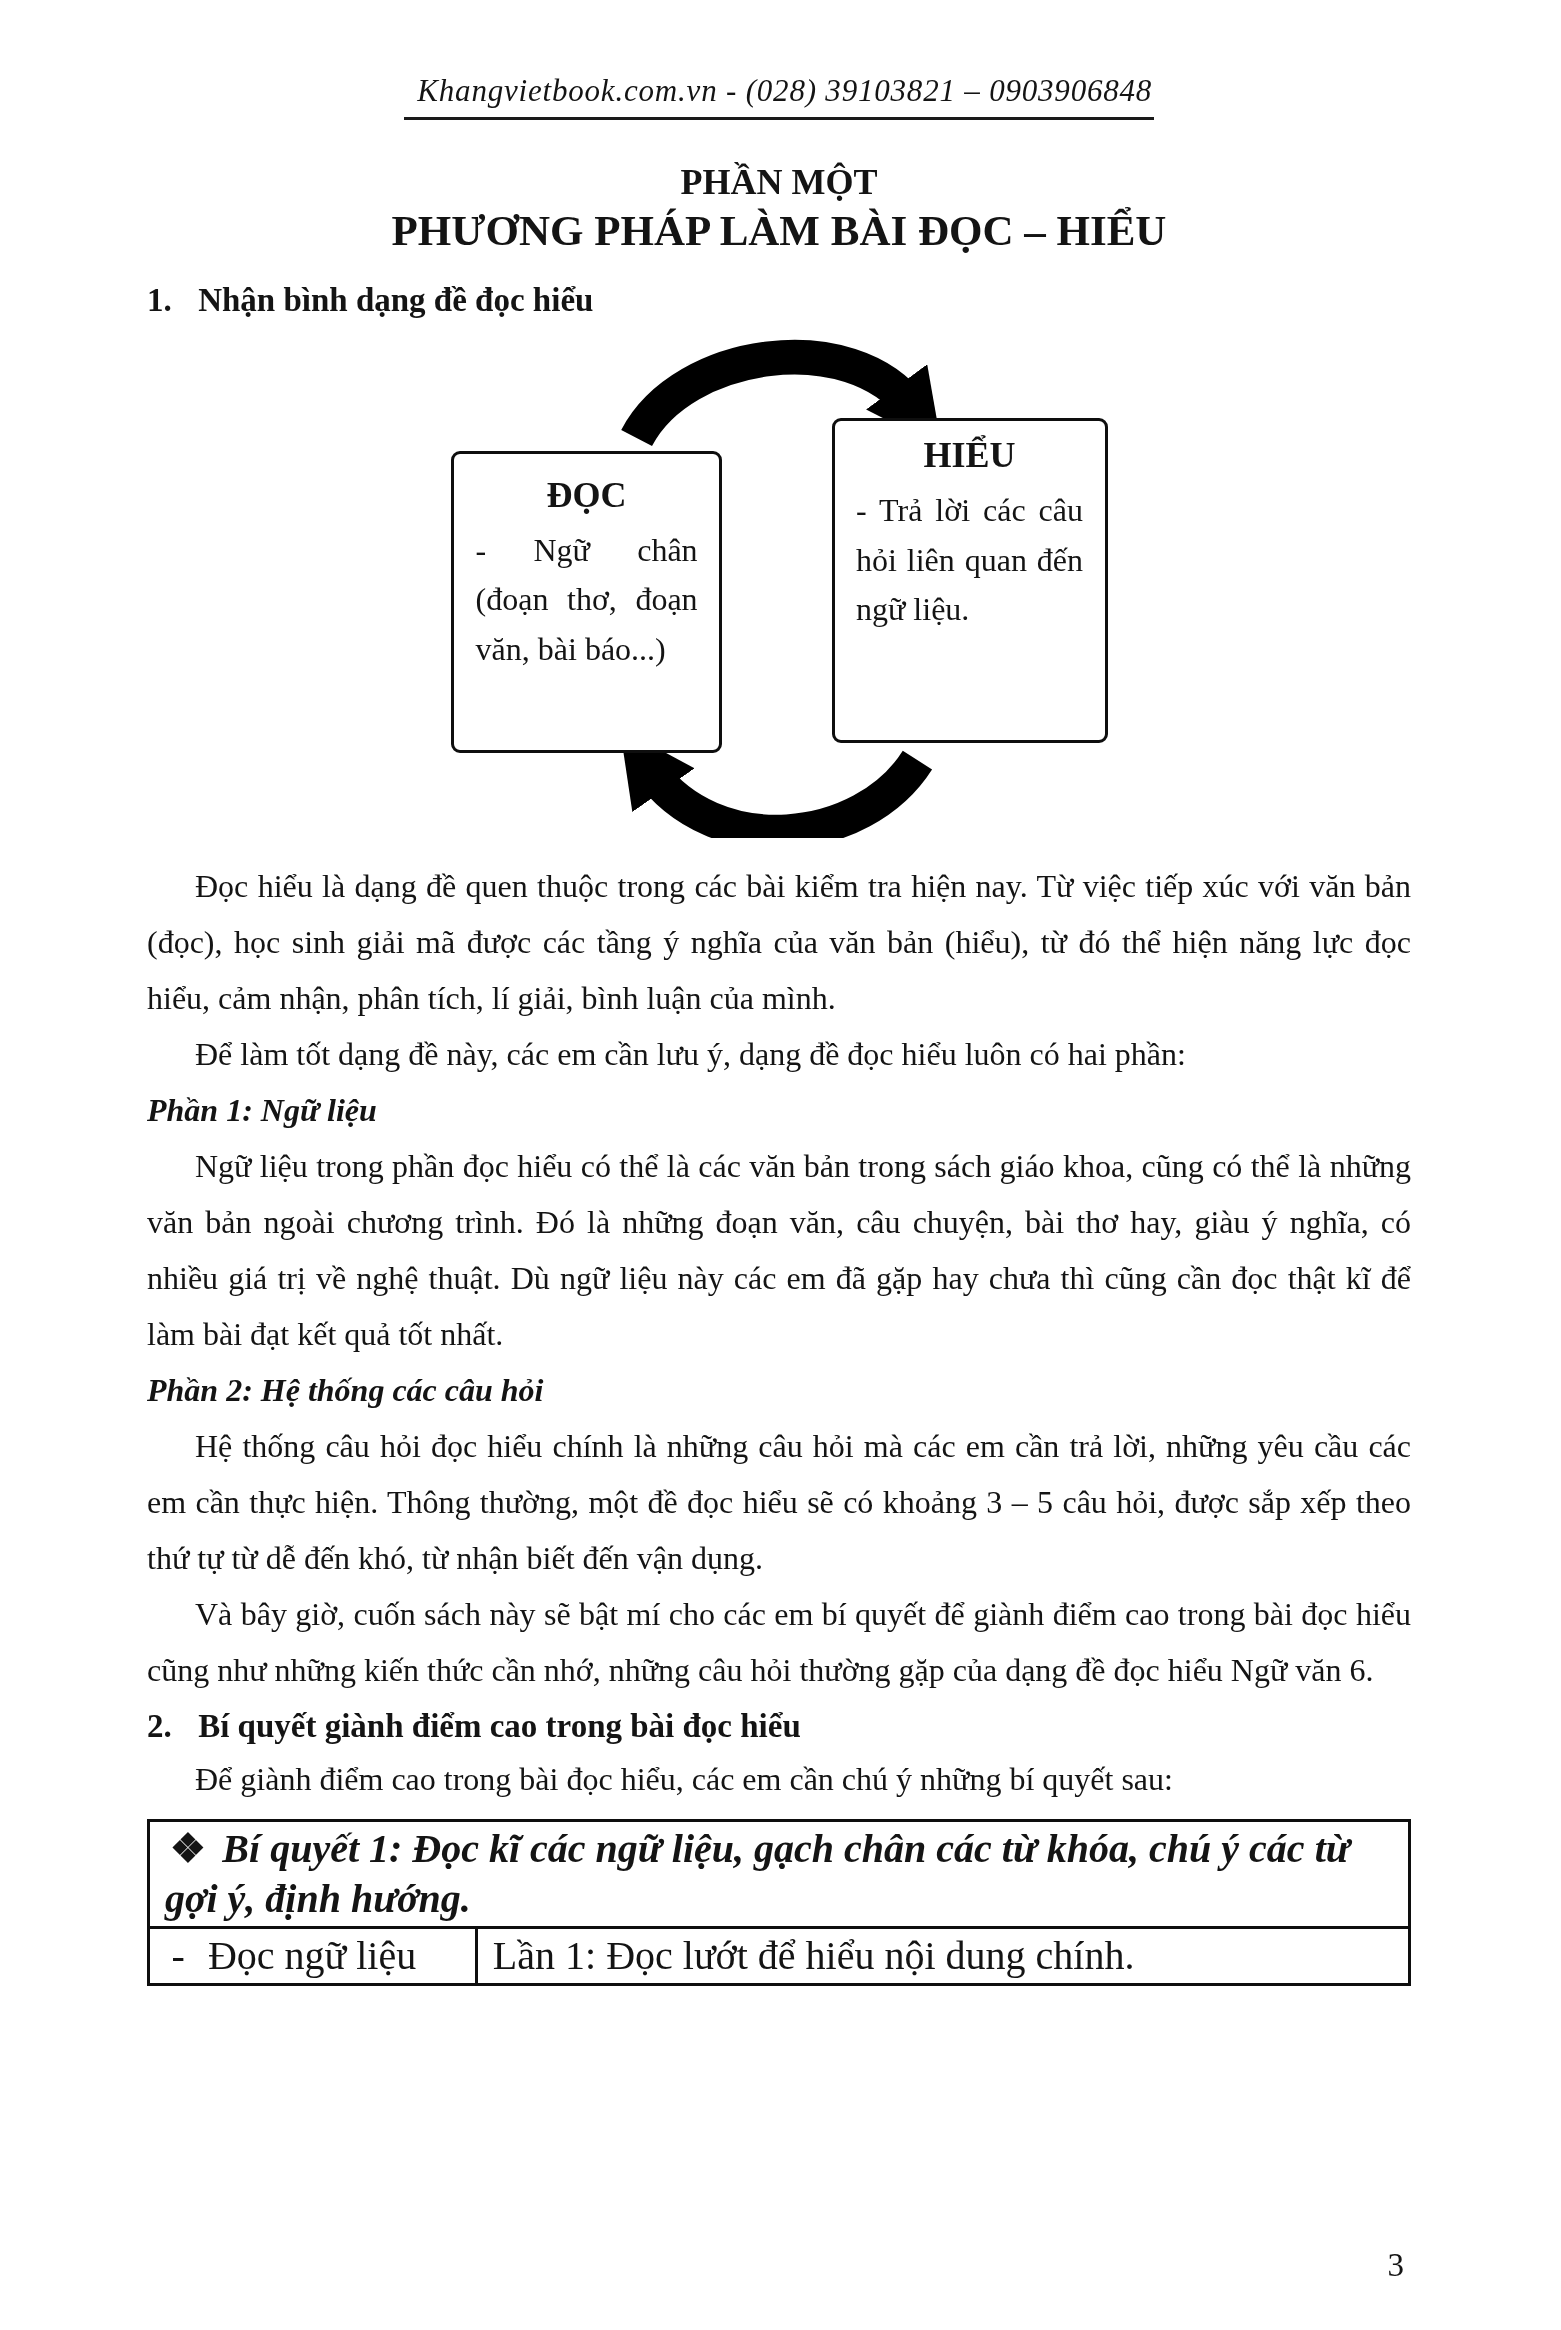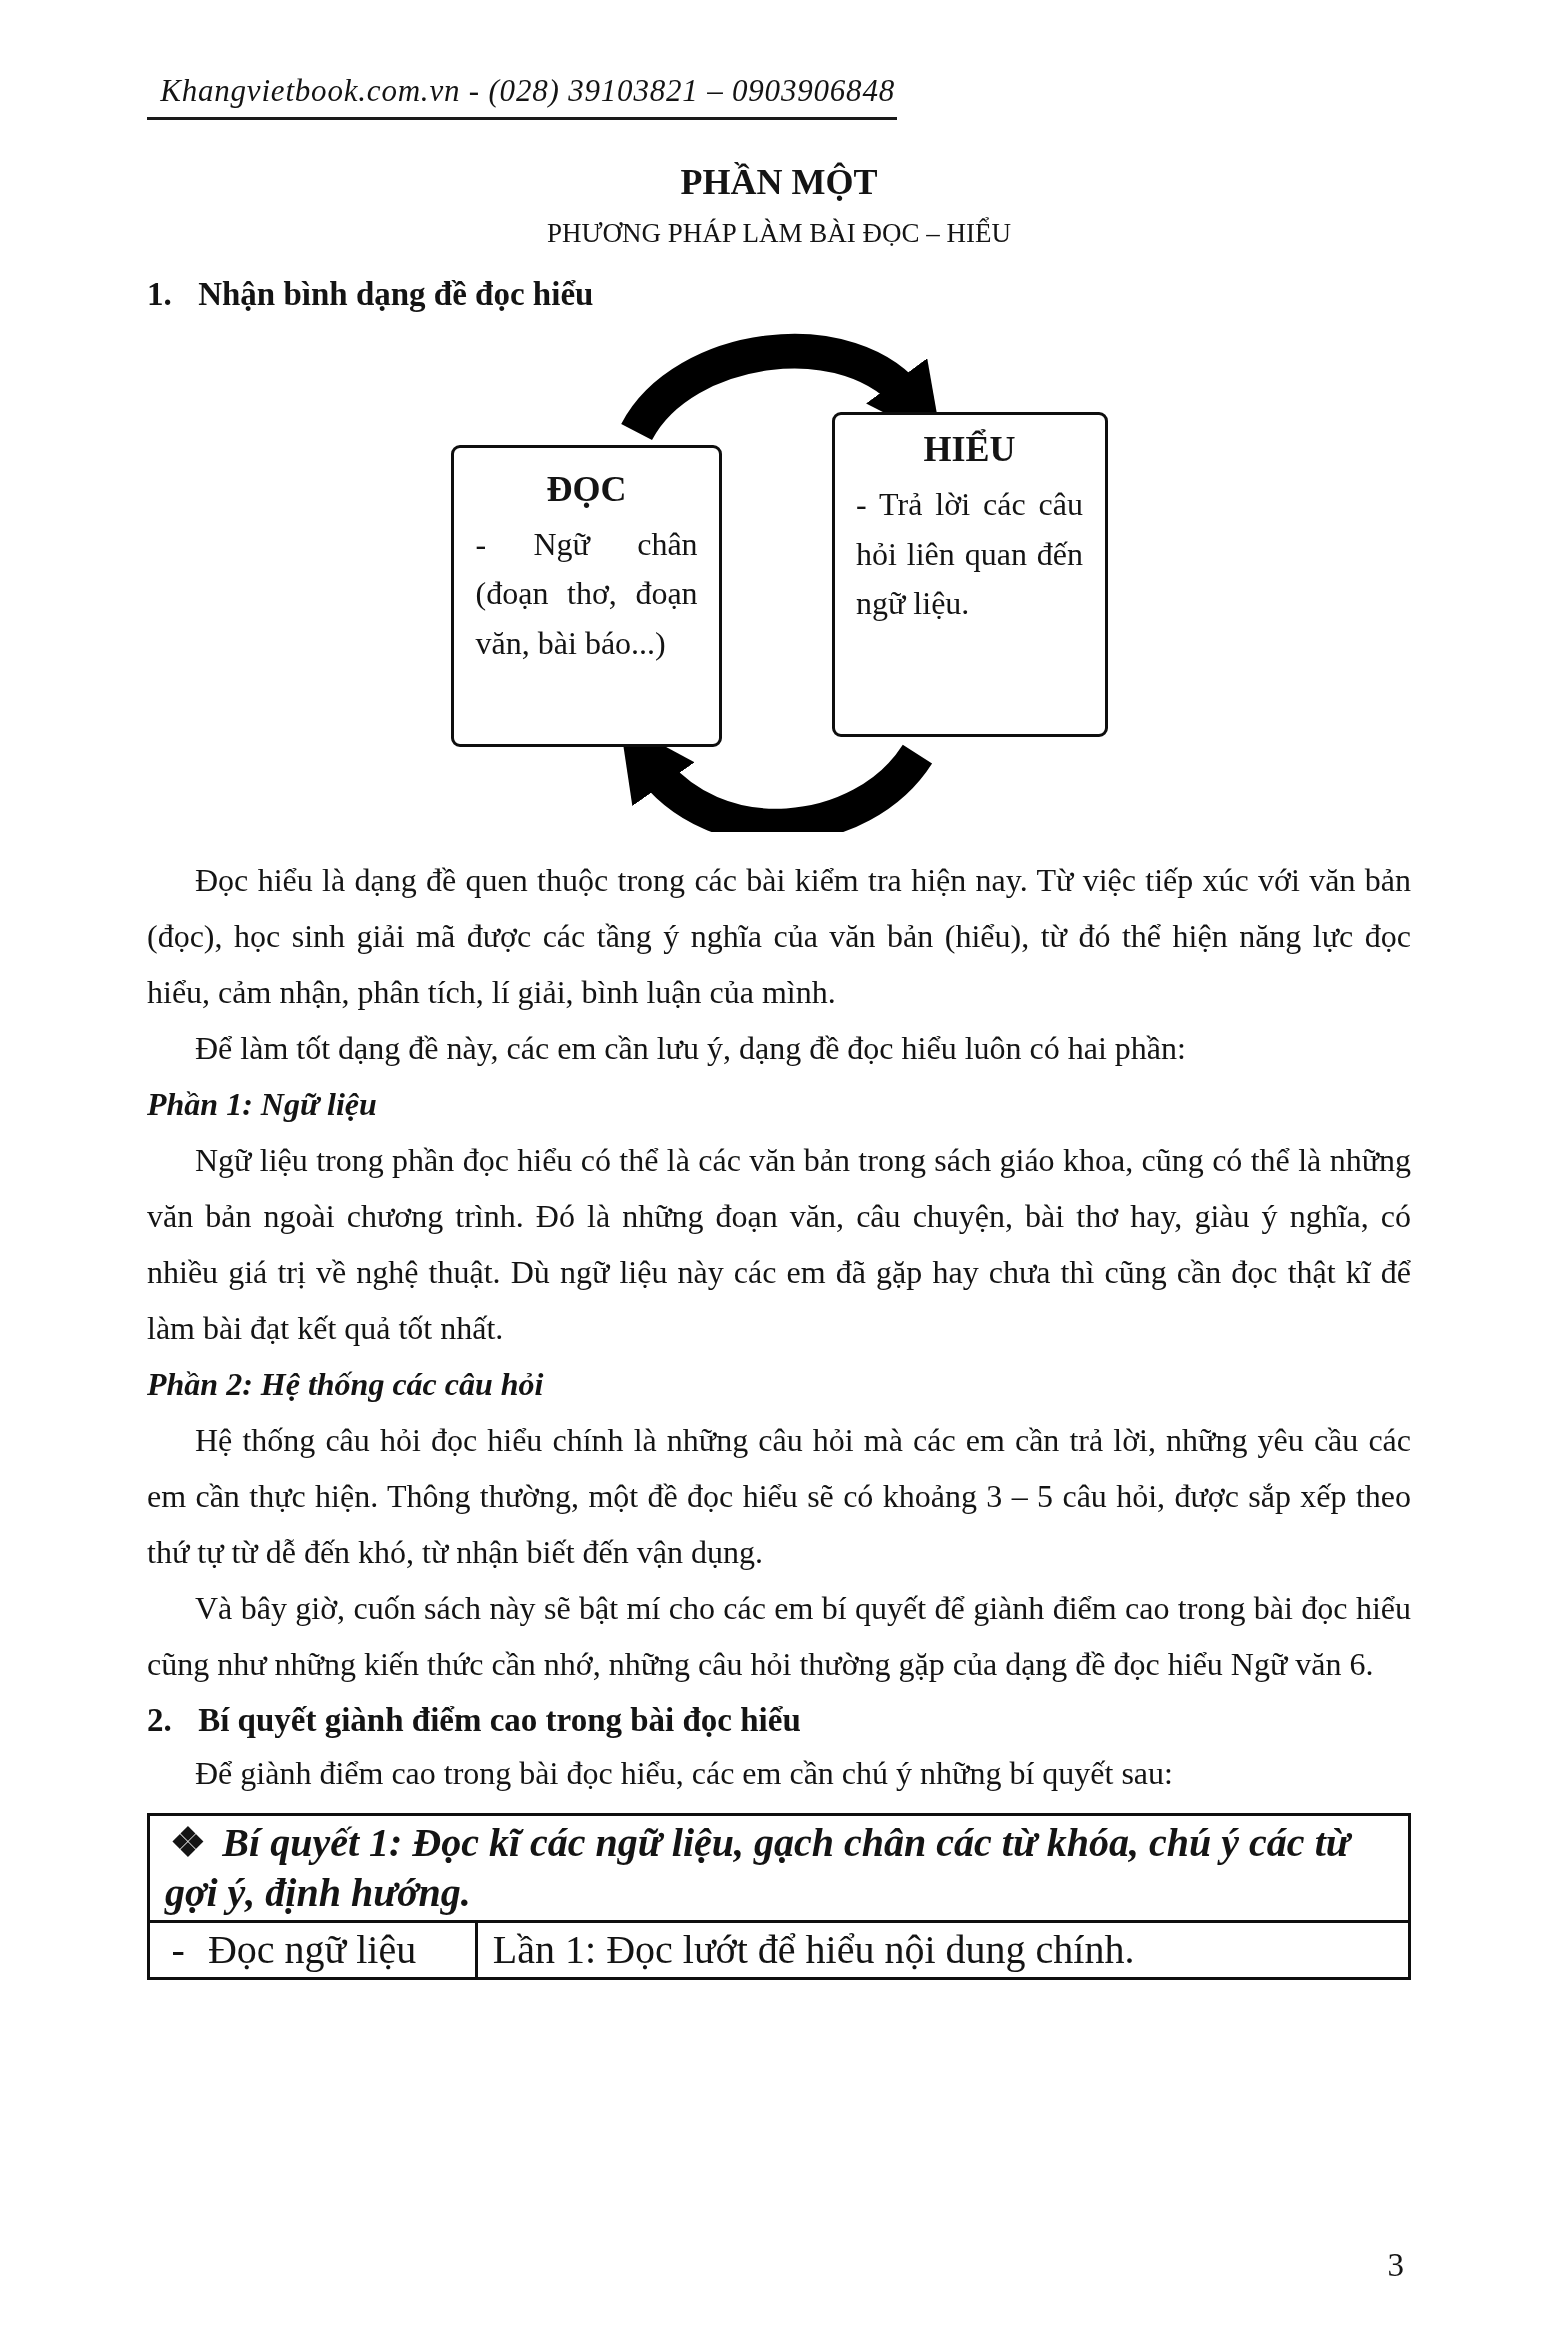--- a/index.html
+++ b/index.html
@@ -9,33 +9,33 @@
   .page {
     position:relative;
     width:1561px; height:2330px;
     margin:0 auto;
     background:#ffffff;
     padding:73px 150px 0 147px;
     overflow:hidden;
   }
 
   
-  .doc-header { text-align:left; margin-bottom:41px; }
+  .doc-header { text-align:center; margin-bottom:41px; }
   .doc-header .rule-wrap {
     display:inline-block;
     border-bottom:3.3px solid #1a1a1a;
     padding:0 1.7px 8.3px 13.2px;
     font-style:italic;
     font-size:31px;
     letter-spacing:0.8px;
   }
 
   
   .part-title   { text-align:center; font-weight:bold; font-size:36px; margin-top:5px; }
-  .part-subtitle{ text-align:center; font-weight:normal; font-size:27px; margin-top:15px; }
+  .part-subtitle{ text-align:center; font-weight:bold; font-size:43px; margin-top:3px; }
 
   .sec-heading {
     display:flex; gap:26.4px;
     font-weight:bold; font-size:33px;
     margin-top:20px; line-height:50px;
   }
 
   
   .diagram { position:relative; width:669px; height:501px; margin:11.6px auto 20px auto; }
   .diagram svg { position:absolute; left:0; top:0; width:100%; height:100%; }

